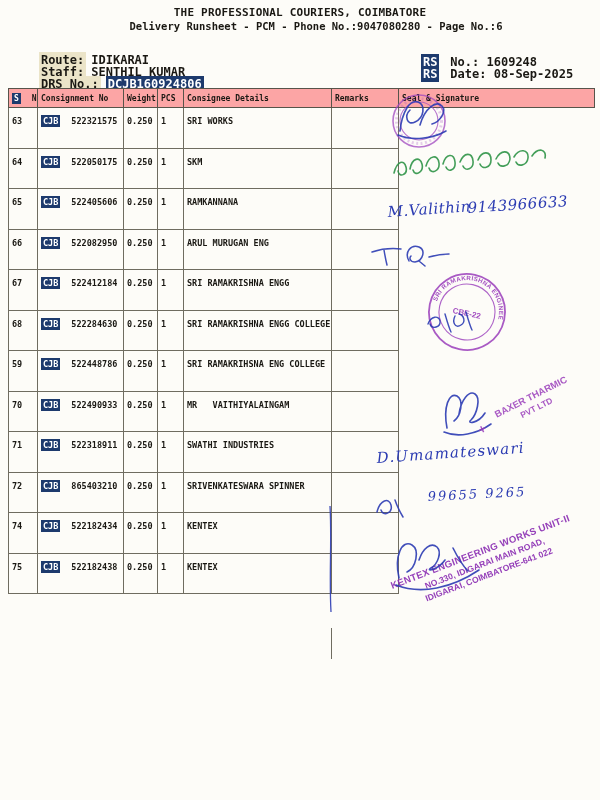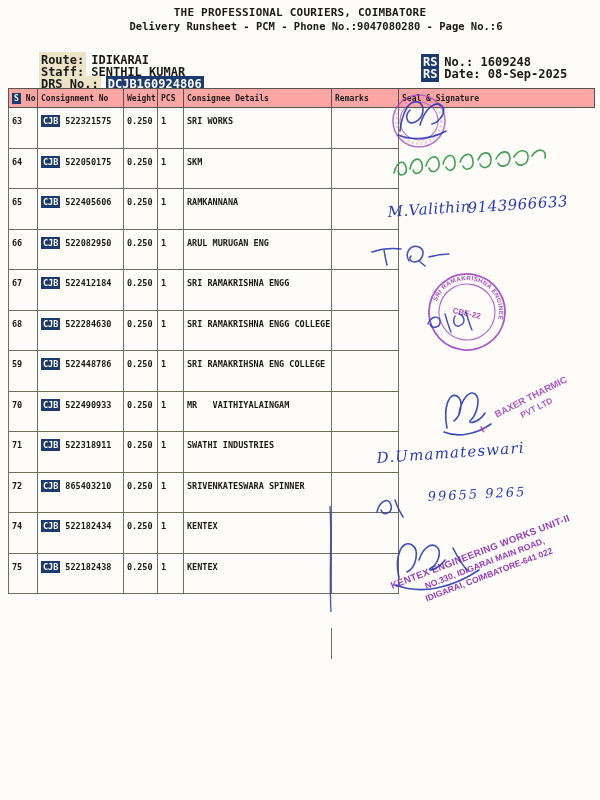--- a/index.html
+++ b/index.html
@@ -2,21 +2,21 @@
 <html><head>
 <meta charset="utf-8">
 <style>
   html,body{margin:0;padding:0;}
   body{width:600px;height:800px;background:#ffffff;font-family:"DejaVu Sans Mono",monospace;}
   .page{position:relative;width:600px;height:800px;background:#fdfcf8;overflow:hidden;color:#1a1813;}
   .title{position:absolute;left:0;top:6px;width:100%;text-align:center;font-size:11px;font-weight:bold;letter-spacing:.2px;}
   .subtitle{position:absolute;left:16px;top:20px;width:100%;text-align:center;font-size:10.5px;font-weight:bold;}
   .info-line{position:absolute;font-size:12px;font-weight:bold;white-space:pre;}
   .hl{background:#ebe4c8;padding:1px 2px;margin-right:5px;}
-  .navy{background:#1d3a6d;color:#ffffff;padding:1px 2px;margin-right:5px;}
+  .navy{background:#1d3a6d;color:#ffffff;padding:1px 2px;margin-right:11px;}
   table.runsheet{position:absolute;left:8px;top:88px;width:586px;border-collapse:collapse;table-layout:fixed;}
   .runsheet th{background:#fca5a5;border:1px solid #57544a;font-size:8px;font-weight:bold;text-align:left;padding:2px 3px;height:14px;white-space:pre;overflow:hidden;}
   .runsheet tbody tr{height:40.5px;}
   .runsheet td{border-left:1px solid #6f6c60;border-bottom:1px solid #6f6c60;vertical-align:top;font-size:8.5px;font-weight:bold;padding:8px 0 0 3px;white-space:pre;overflow:hidden;}
   .runsheet td.c-seal{border-bottom:none;border-right:none;}
   .tail-line{position:absolute;left:331px;top:628px;width:1px;height:31px;background:#6f6c60;}
   .sig-layer{position:absolute;left:0;top:0;pointer-events:none;}
 </style>
 </head>
 <body>

